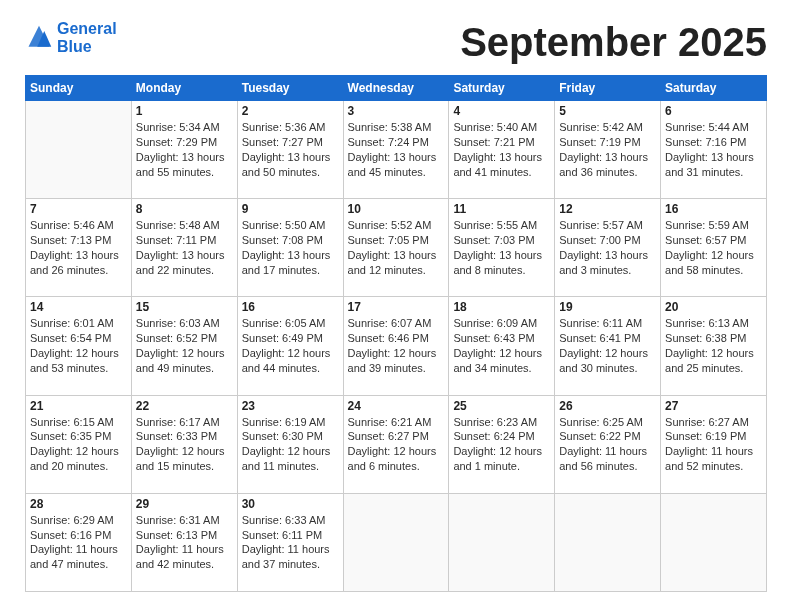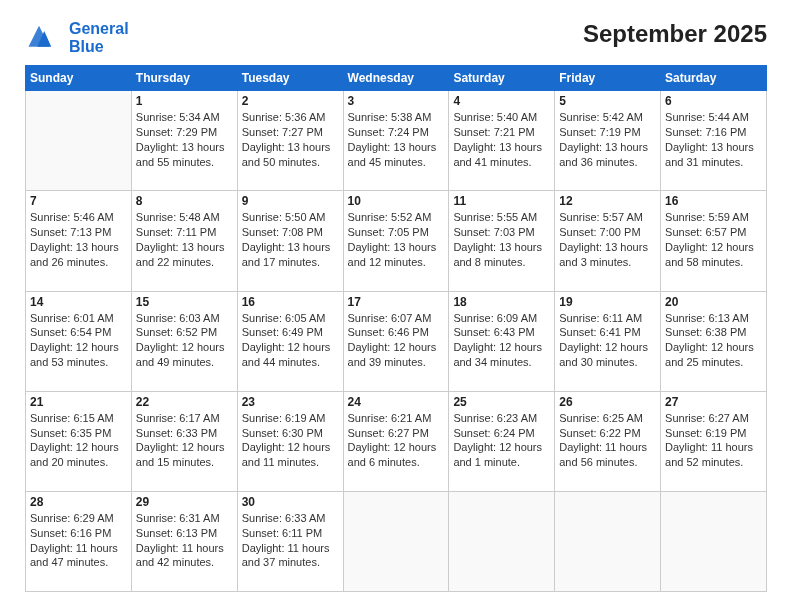--- a/index.html
+++ b/index.html
@@ -19,38 +19,38 @@
     }
     .header {
       display: flex;
       justify-content: space-between;
       align-items: flex-start;
       margin-bottom: 10px;
     }
     .logo {
       display: flex;
       align-items: center;
-      gap: 16px;
+      gap: 4px;
     }
     .logo-text {
       font-size: 16px;
       font-weight: bold;
       line-height: 1.1;
       color: #000;
     }
     .logo-text .blue { color: #1a6bce; }
     .logo-icon {
       width: 28px;
       height: 28px;
     }
     .title-block {
       text-align: right;
     }
     .month-title {
-      font-size: 24px;
+      font-size: 40px;
       font-weight: bold;
       color: #222;
     }
     .location {
       font-size: 15px;
       color: #444;
     }
     .calendar {
       flex: 1;
       border-collapse: collapse;
@@ -104,21 +104,21 @@
     </div>
     <div class="title-block">
       <div class="month-title">September 2025</div>
     </div>
   </div>
 
   <table class="calendar">
     <thead>
       <tr>
       <th>Sunday</th>
-          <th>Thursday</th>
+          <th>Monday</th>
           <th>Tuesday</th>
           <th>Wednesday</th>
           <th>Saturday</th>
           <th>Friday</th>
           <th>Saturday</th>
         </tr>
     </thead>
     <tbody id="calendar-body">
     <tr>
           <td class="empty-cell"></td>

